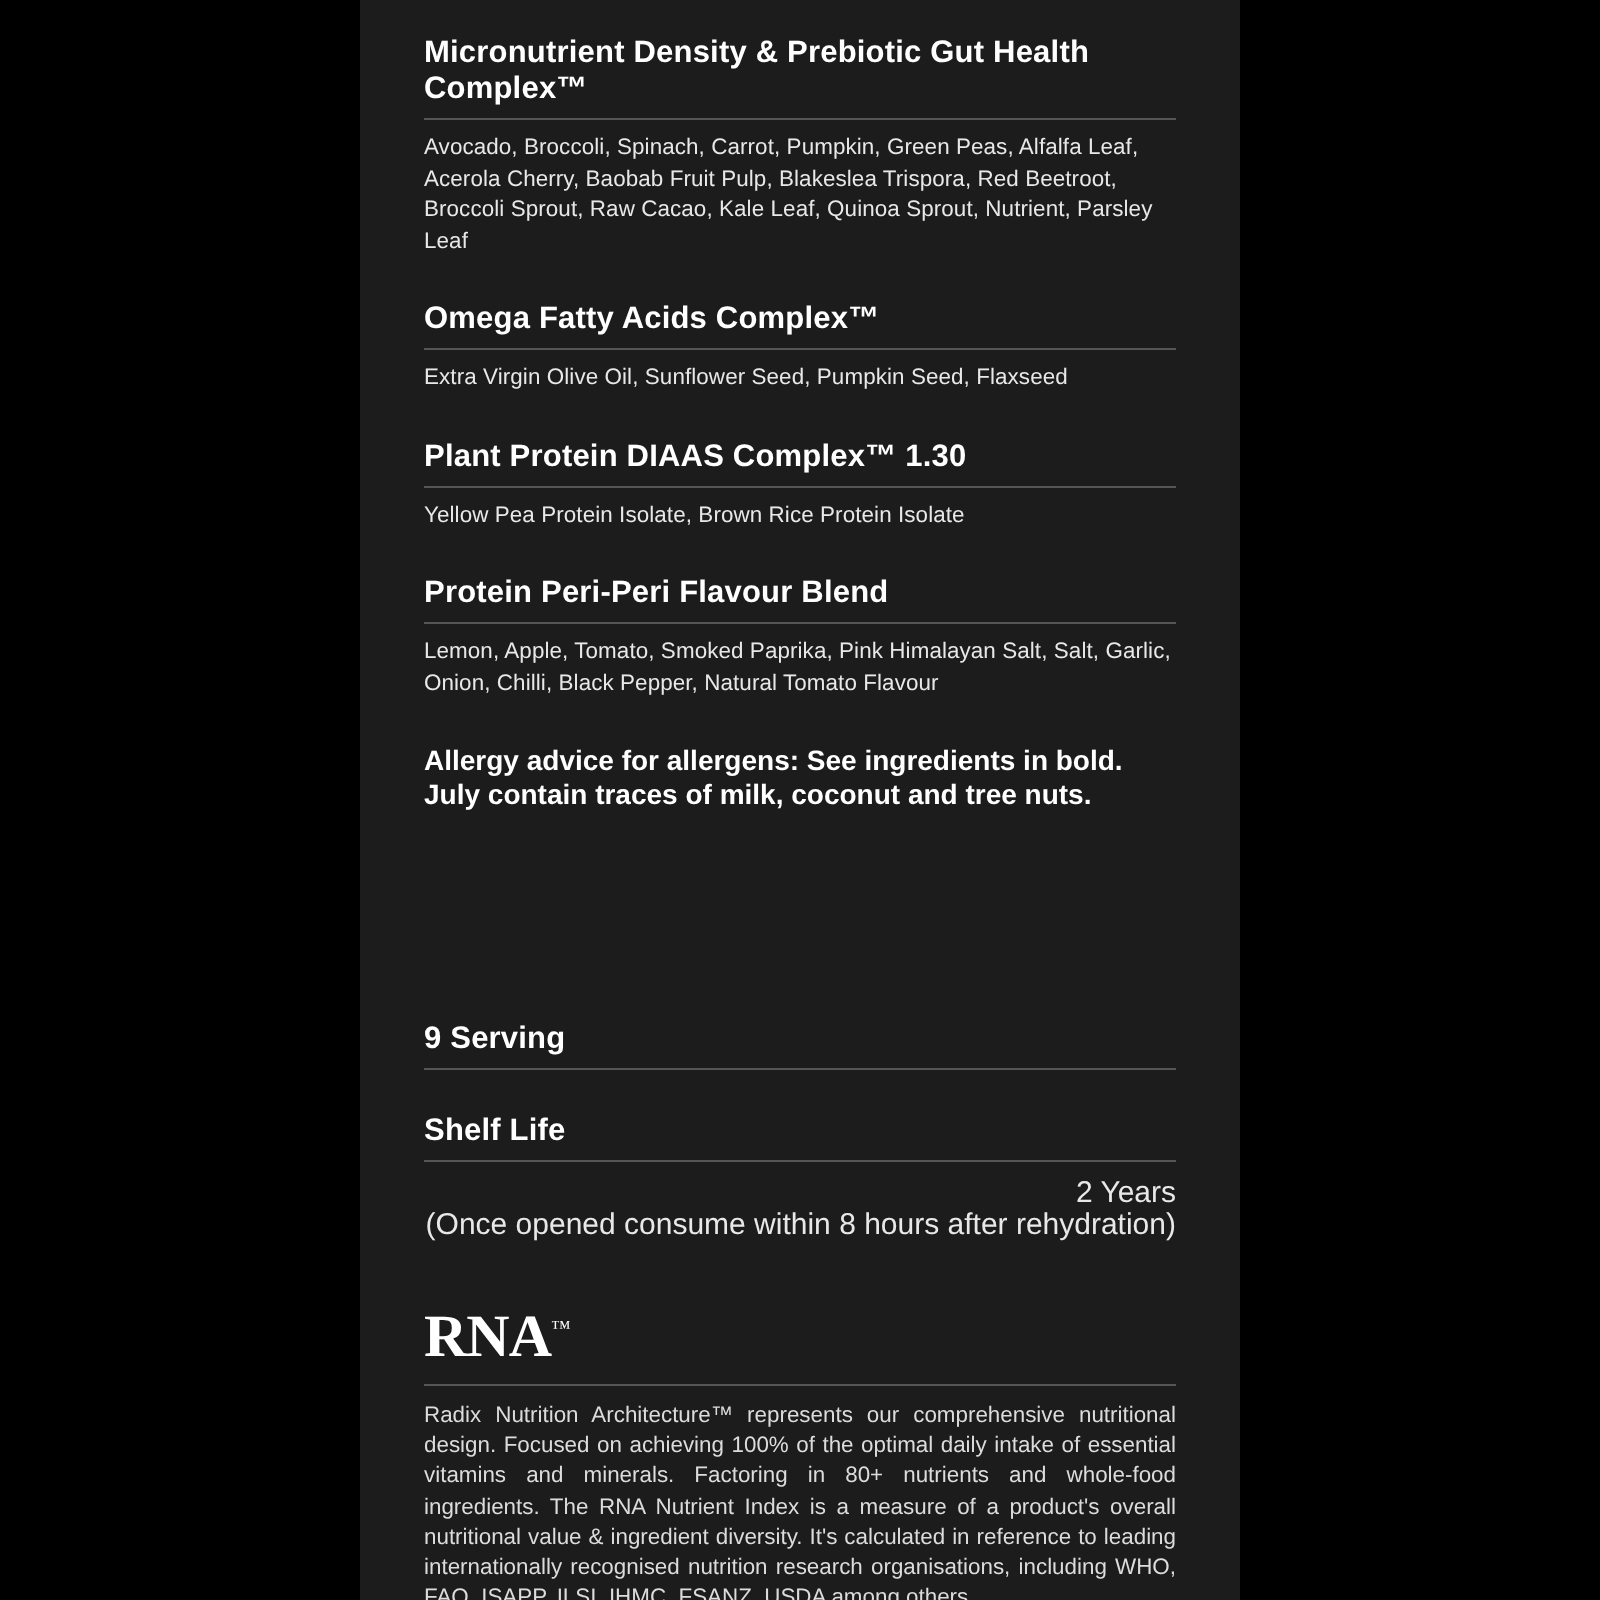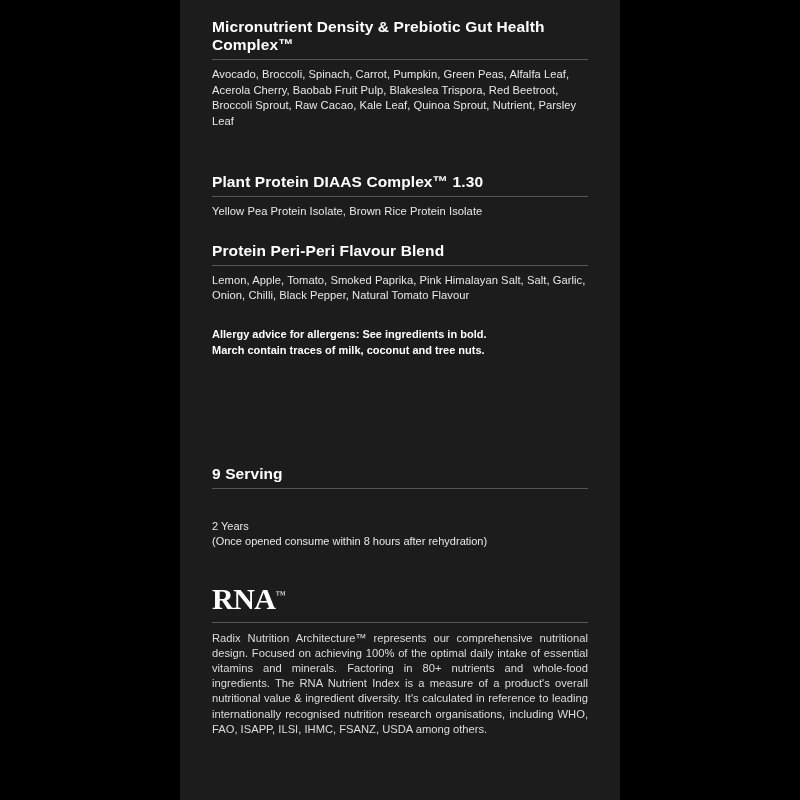--- a/index.html
+++ b/index.html
@@ -47,43 +47,44 @@
     line-height: 15.5px;
     color: #e8e8e8;
     margin: 7px 0 0 0;
     letter-spacing: 0.05px;
   }
   .gap-lg { height: 22px; }
 
   .top-pad { height: 18px; }
 
   .allergy {
-    font-size: 11px;
+    font-size: 14px;
     line-height: 16.5px;
     color: #ffffff;
     font-weight: bold;
     margin: 0;
   }
 
   .serving-rows {
     font-size: 11.6px;
     line-height: 19px;
     color: #e8e8e8;
     margin: 8px 0 0 0;
   }
   .serving-rows .val {
     color: #ffffff;
     font-weight: bold;
   }
 
   .shelf-body {
-    font-size: 11px;
+    font-size: 15px;
     line-height: 15.5px;
     color: #e8e8e8;
     margin: 8px 0 0 0;
+    text-align: right;
   }
   .shelf-years {
     display: block;
   }
 
   .rna-block {
     margin: 0;
   }
   .rna-logo {
     font-size: 30px;
@@ -121,51 +122,56 @@
 
     <div class="top-pad"></div>
 
     <div class="section">
       <div class="sec-title">Micronutrient Density &amp; Prebiotic Gut Health Complex™</div>
       <div class="sec-body">Avocado, Broccoli, Spinach, Carrot, Pumpkin, Green Peas, Alfalfa Leaf, Acerola Cherry, Baobab Fruit Pulp, Blakeslea Trispora, Red Beetroot, Broccoli Sprout, Raw Cacao, Kale Leaf, Quinoa Sprout, Nutrient, Parsley Leaf</div>
     </div>
 
     <div class="gap-lg"></div>
 
+    <div class="section">
+      <div class="sec-title">Omega Fatty Acids Complex™</div>
+      <div class="sec-body">Extra Virgin Olive Oil, Sunflower Seed, Pumpkin Seed, Flaxseed</div>
+    </div>
 
     <div class="gap-lg"></div>
 
     <div class="section">
       <div class="sec-title">Plant Protein DIAAS Complex™ 1.30</div>
       <div class="sec-body">Yellow Pea Protein Isolate, Brown Rice Protein Isolate</div>
     </div>
 
     <div class="gap-lg"></div>
 
     <div class="section">
       <div class="sec-title">Protein Peri-Peri Flavour Blend</div>
       <div class="sec-body">Lemon, Apple, Tomato, Smoked Paprika, Pink Himalayan Salt, Salt, Garlic, Onion, Chilli, Black Pepper, Natural Tomato Flavour</div>
     </div>
 
     <div class="gap-lg"></div>
 
     <div>
       <div class="allergy">Allergy advice for allergens: See ingredients in bold.</div>
-      <div class="allergy">March contain traces of milk, coconut and tree nuts.</div>
+      <div class="allergy">July contain traces of milk, coconut and tree nuts.</div>
     </div>
 
     <div style="height:106px"></div>
 
     <div class="section">
       <div class="sec-title">9 Serving</div>
     </div>
 
     <div class="gap-lg"></div>
 
     <div class="section">
+      <div class="sec-title">Shelf Life</div>
       <div class="shelf-body">
         <span class="shelf-years">2 Years</span>
         <span>(Once opened consume within 8 hours after rehydration)</span>
       </div>
     </div>
 
     <div style="height:34px"></div>
 
     <div class="rna-block">
       <span class="rna-logo"><span>RNA</span><span class="rna-tm">™</span></span>

